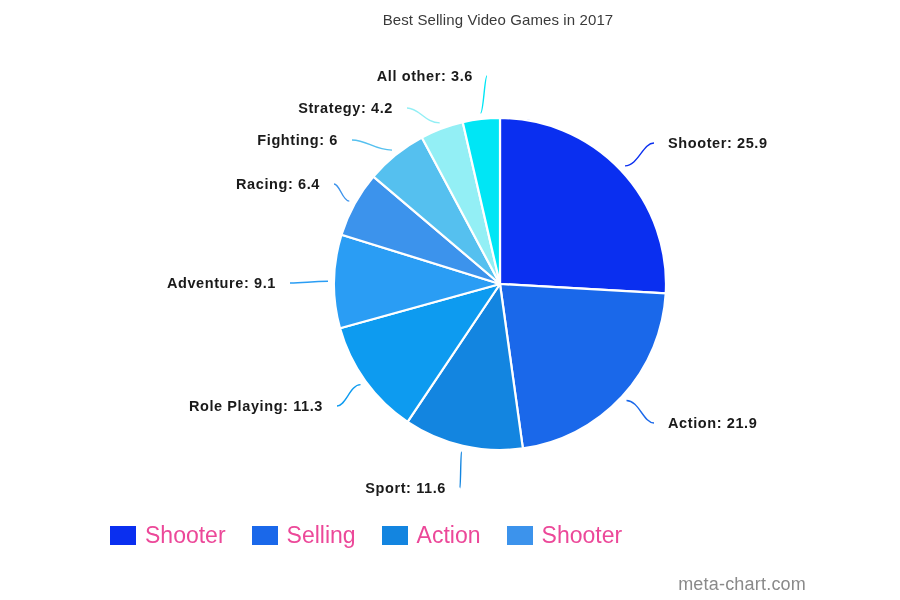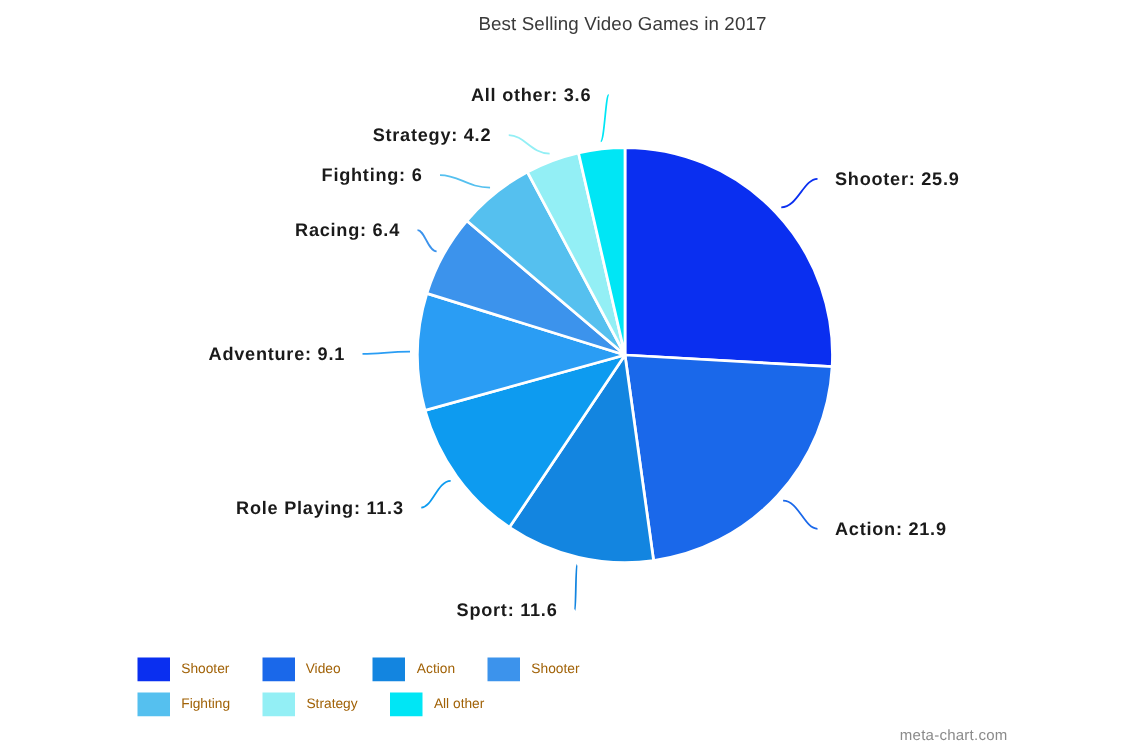--- a/index.html
+++ b/index.html
@@ -67,29 +67,29 @@
     margin-right: 26px;
     white-space: nowrap;
   }
   .legend-swatch {
     width: 26px;
     height: 19px;
     margin-right: 9px;
     flex: none;
   }
   .legend-text {
-    font-size: 11px;
-    color: #a16207;
+    font-size: 23px;
+    color: #ec4899;
     font-family: "Liberation Sans", sans-serif;
   }
   .watermark {
     position: absolute;
     right: 16px;
     bottom: 8px;
-    font-size: 12px;
+    font-size: 18px;
     color: #8a8a8a;
     font-family: "Liberation Sans", sans-serif;
     letter-spacing: 0.2px;
   }
 </style>
 </head>
 <body>
 
 <div id="chart-root">
 
@@ -132,42 +132,28 @@
   </svg>
 
   <div class="legend" id="legend">
       <div class="legend-row">
         <div class="legend-item">
           <span class="legend-swatch" style="background: rgb(10, 47, 240);"></span>
           <span class="legend-text">Shooter</span>
         </div>
         <div class="legend-item">
           <span class="legend-swatch" style="background: rgb(26, 104, 234);"></span>
-          <span class="legend-text">Video</span>
+          <span class="legend-text">Selling</span>
         </div>
         <div class="legend-item">
           <span class="legend-swatch" style="background: rgb(19, 133, 224);"></span>
           <span class="legend-text">Action</span>
         </div>
         <div class="legend-item">
           <span class="legend-swatch" style="background: rgb(60, 147, 236);"></span>
           <span class="legend-text">Shooter</span>
         </div>
       </div>
-      <div class="legend-row">
-        <div class="legend-item">
-          <span class="legend-swatch" style="background: rgb(85, 192, 239);"></span>
-          <span class="legend-text">Fighting</span>
-        </div>
-        <div class="legend-item">
-          <span class="legend-swatch" style="background: rgb(147, 239, 245);"></span>
-          <span class="legend-text">Strategy</span>
-        </div>
-        <div class="legend-item">
-          <span class="legend-swatch" style="background: rgb(0, 230, 245);"></span>
-          <span class="legend-text">All other</span>
-        </div>
-      </div>
     </div>
 
   <div class="watermark">meta-chart.com</div>
 
 </div>
 
 </body></html>

